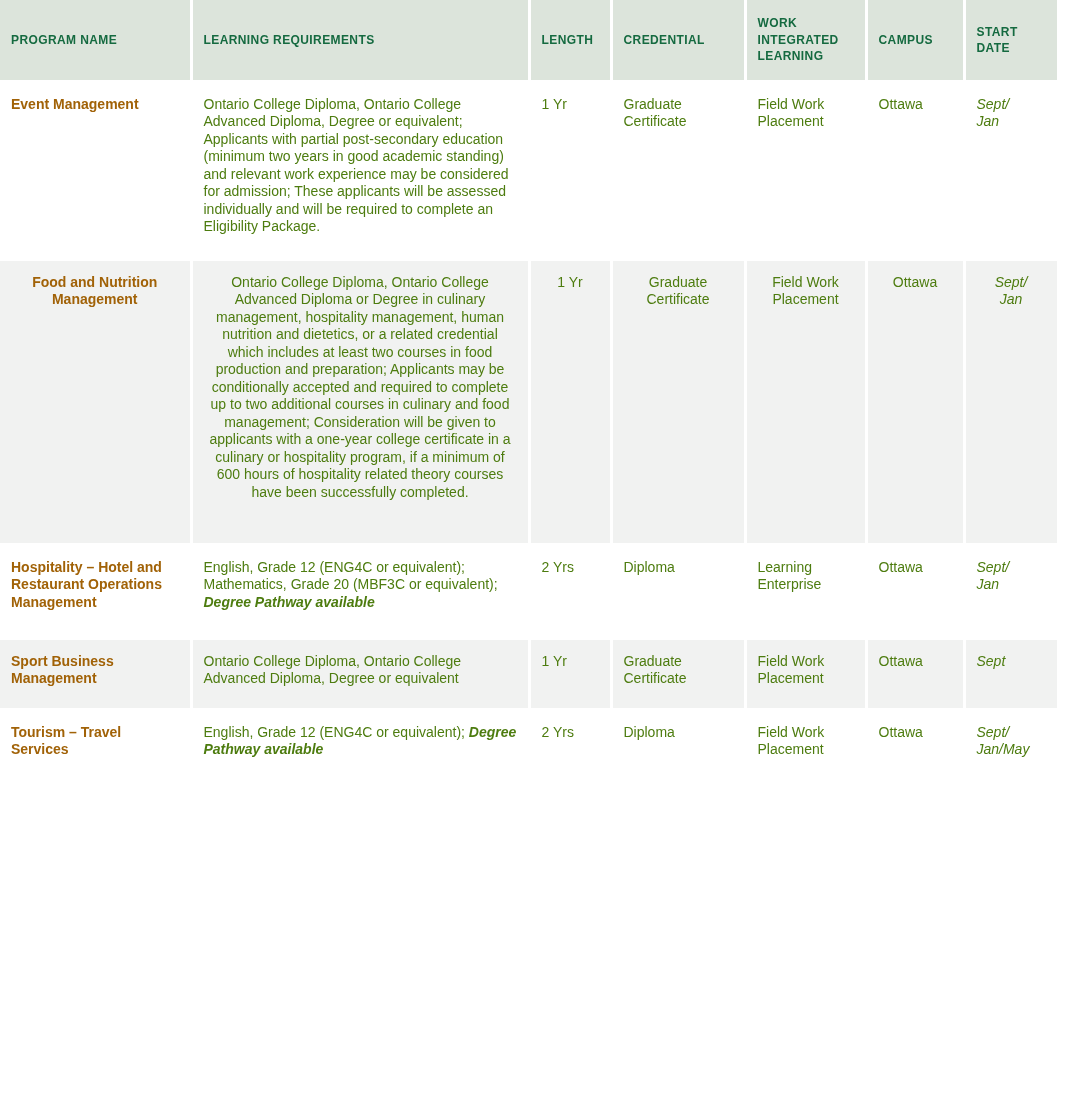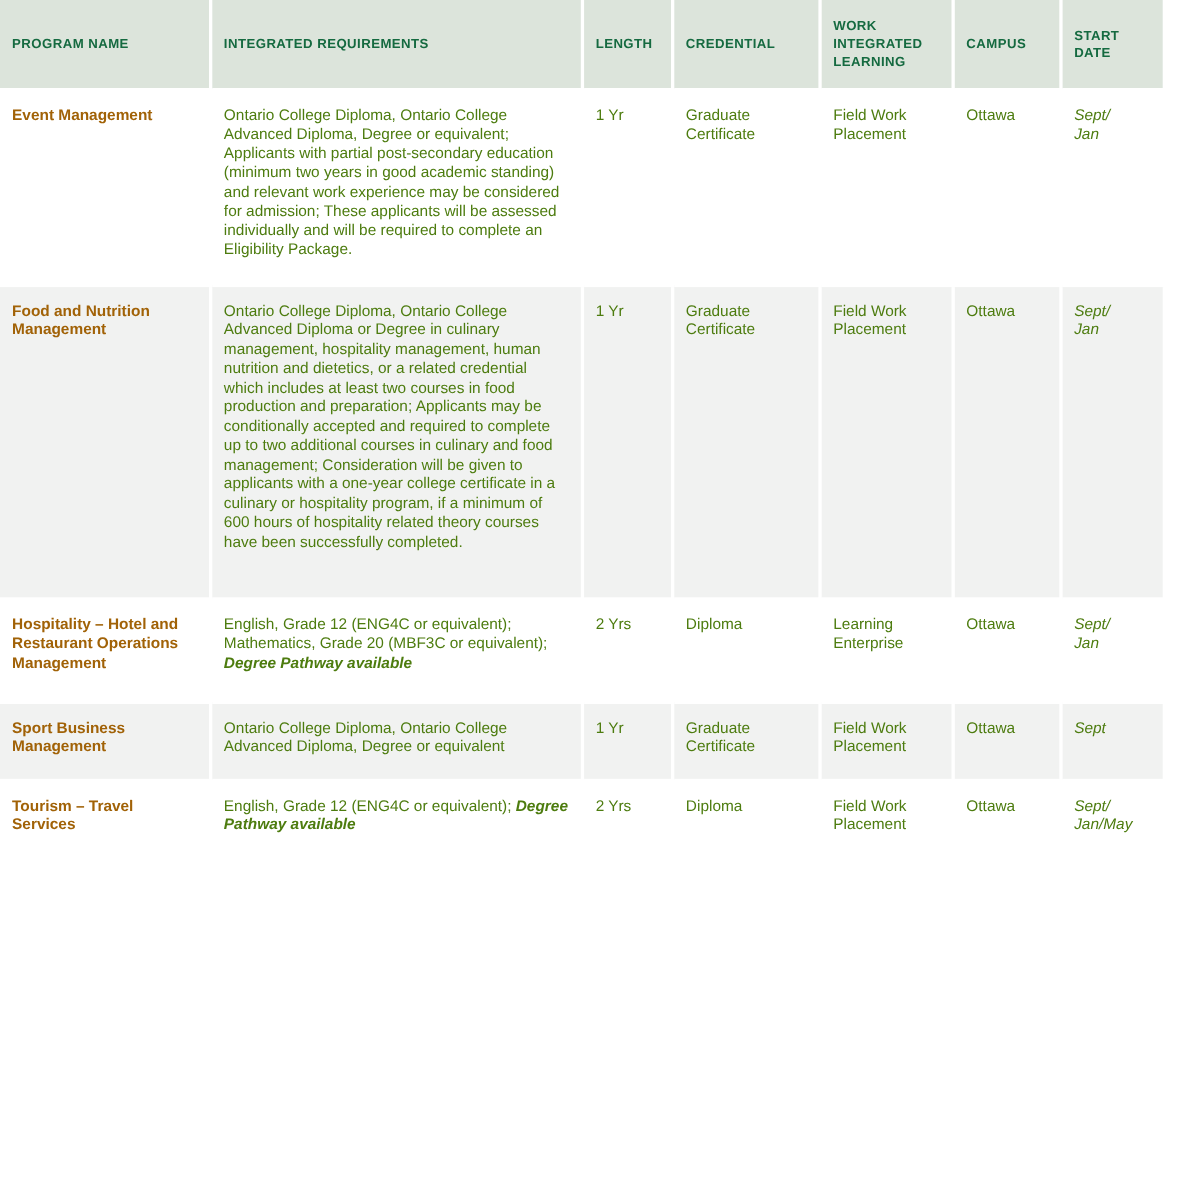--- a/index.html
+++ b/index.html
@@ -51,42 +51,42 @@
   }
   td.start {
     white-space: pre-line;
     font-style: italic;
   }
   .req-highlight {
     font-weight: bold;
     font-style: italic;
   }
   tr.r0 { height: 178px; }
-  tr.r1 { height: 285px; }
+  tr.r1 { height: 285px; text-align: center; }
   tr.r2 { height: 94px; margin-left: 40px; }
   tr.r3 { height: 71px; padding-left: 44px; }
   tr.r4 { height: 76px; }
 </style>
 </head>
 <body>
 
 <table class="programs">
   <colgroup>
     <col style="width:191px">
     <col style="width:338px">
     <col style="width:82px">
     <col style="width:134px">
     <col style="width:121px">
     <col style="width:98px">
     <col style="width:94px">
   </colgroup>
   <thead>
     <tr>
       <th>PROGRAM NAME</th>
-      <th>INTEGRATED REQUIREMENTS</th>
+      <th>LEARNING REQUIREMENTS</th>
       <th>LENGTH</th>
       <th>CREDENTIAL</th>
       <th>WORK INTEGRATED LEARNING</th>
       <th>CAMPUS</th>
       <th>START DATE</th>
     </tr>
   </thead>
   <tbody>
     <tr class="r0">
       <td class="program">Event Management</td>

